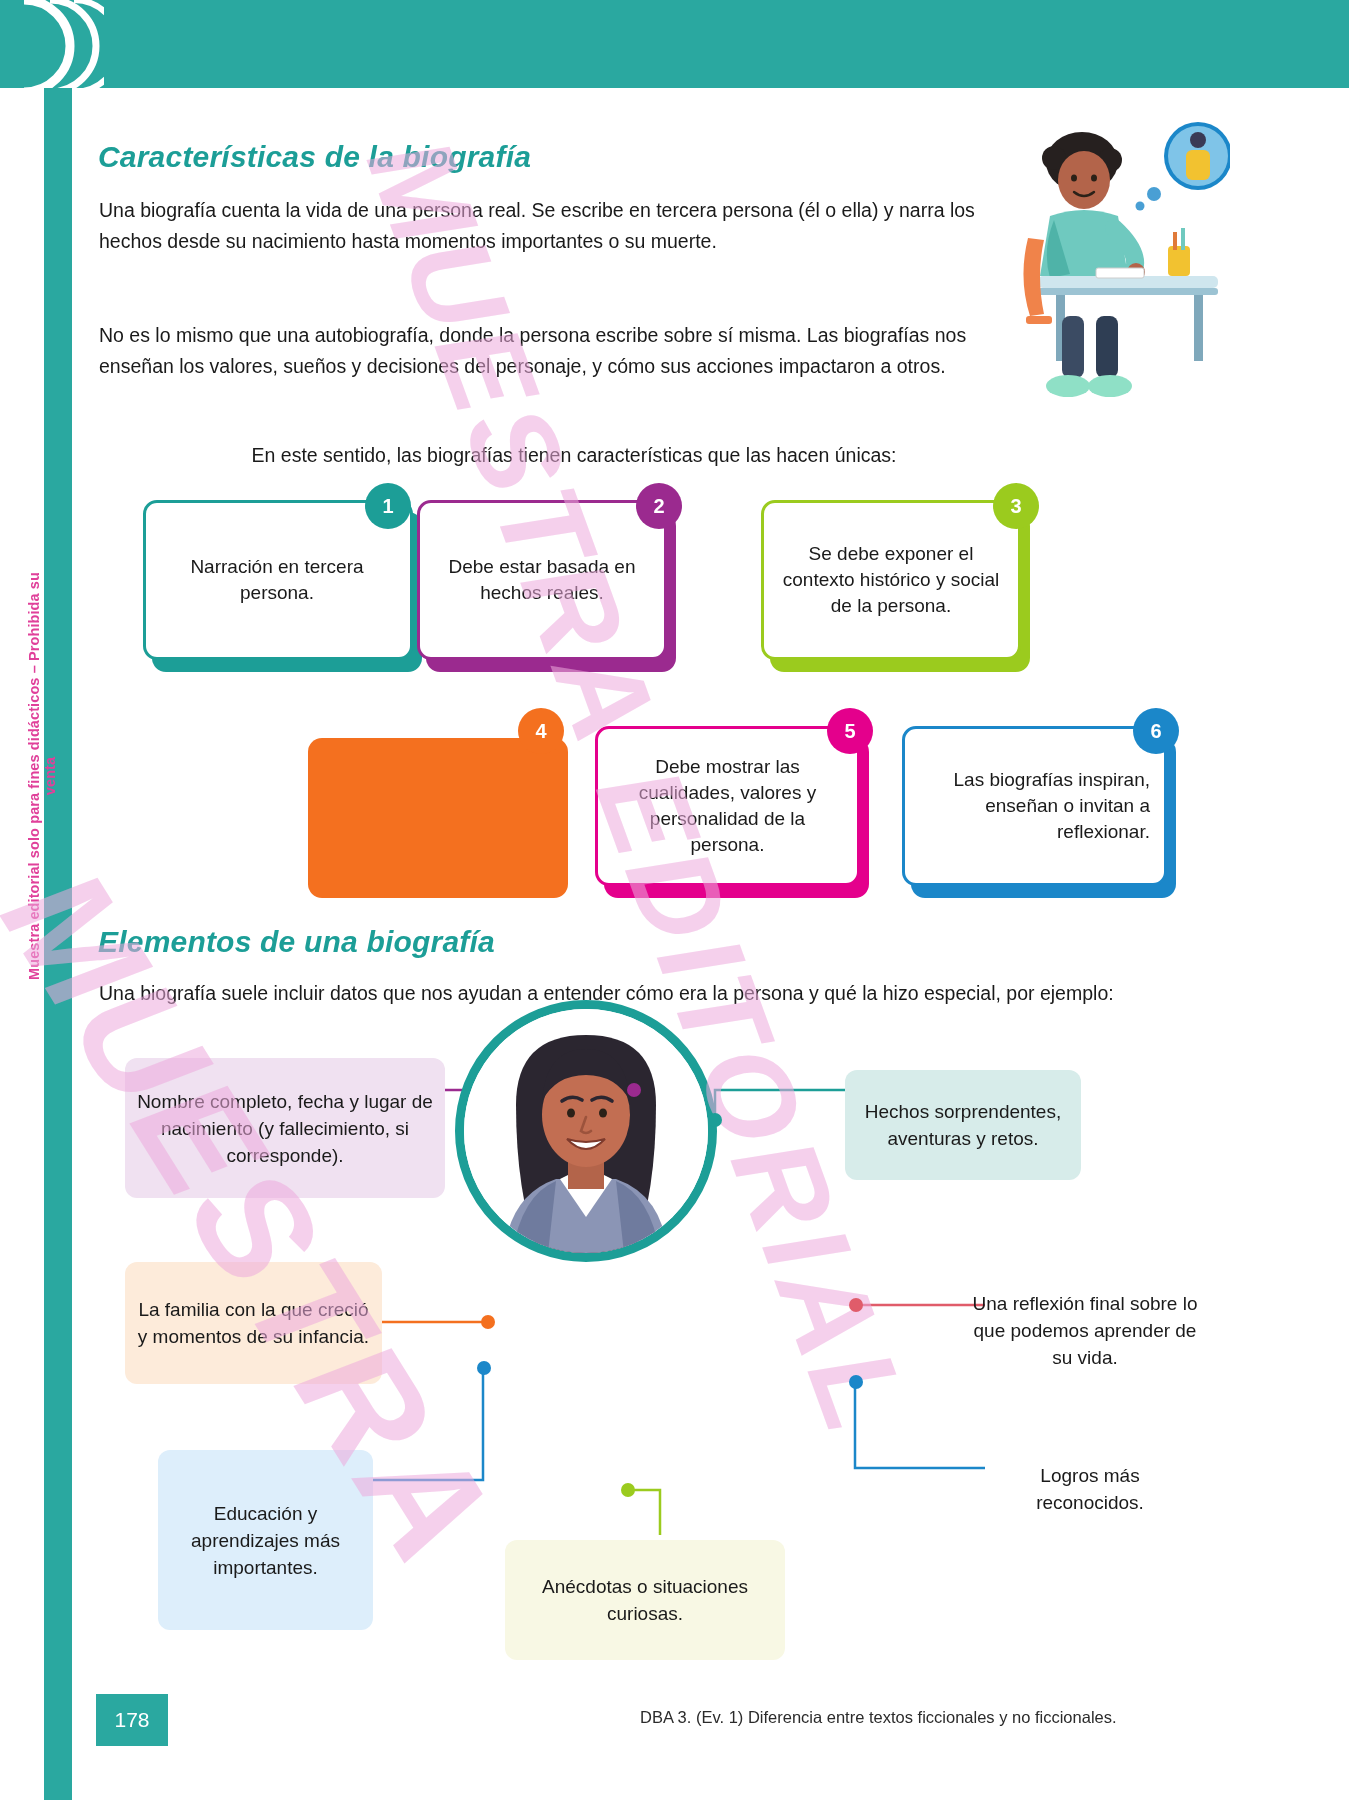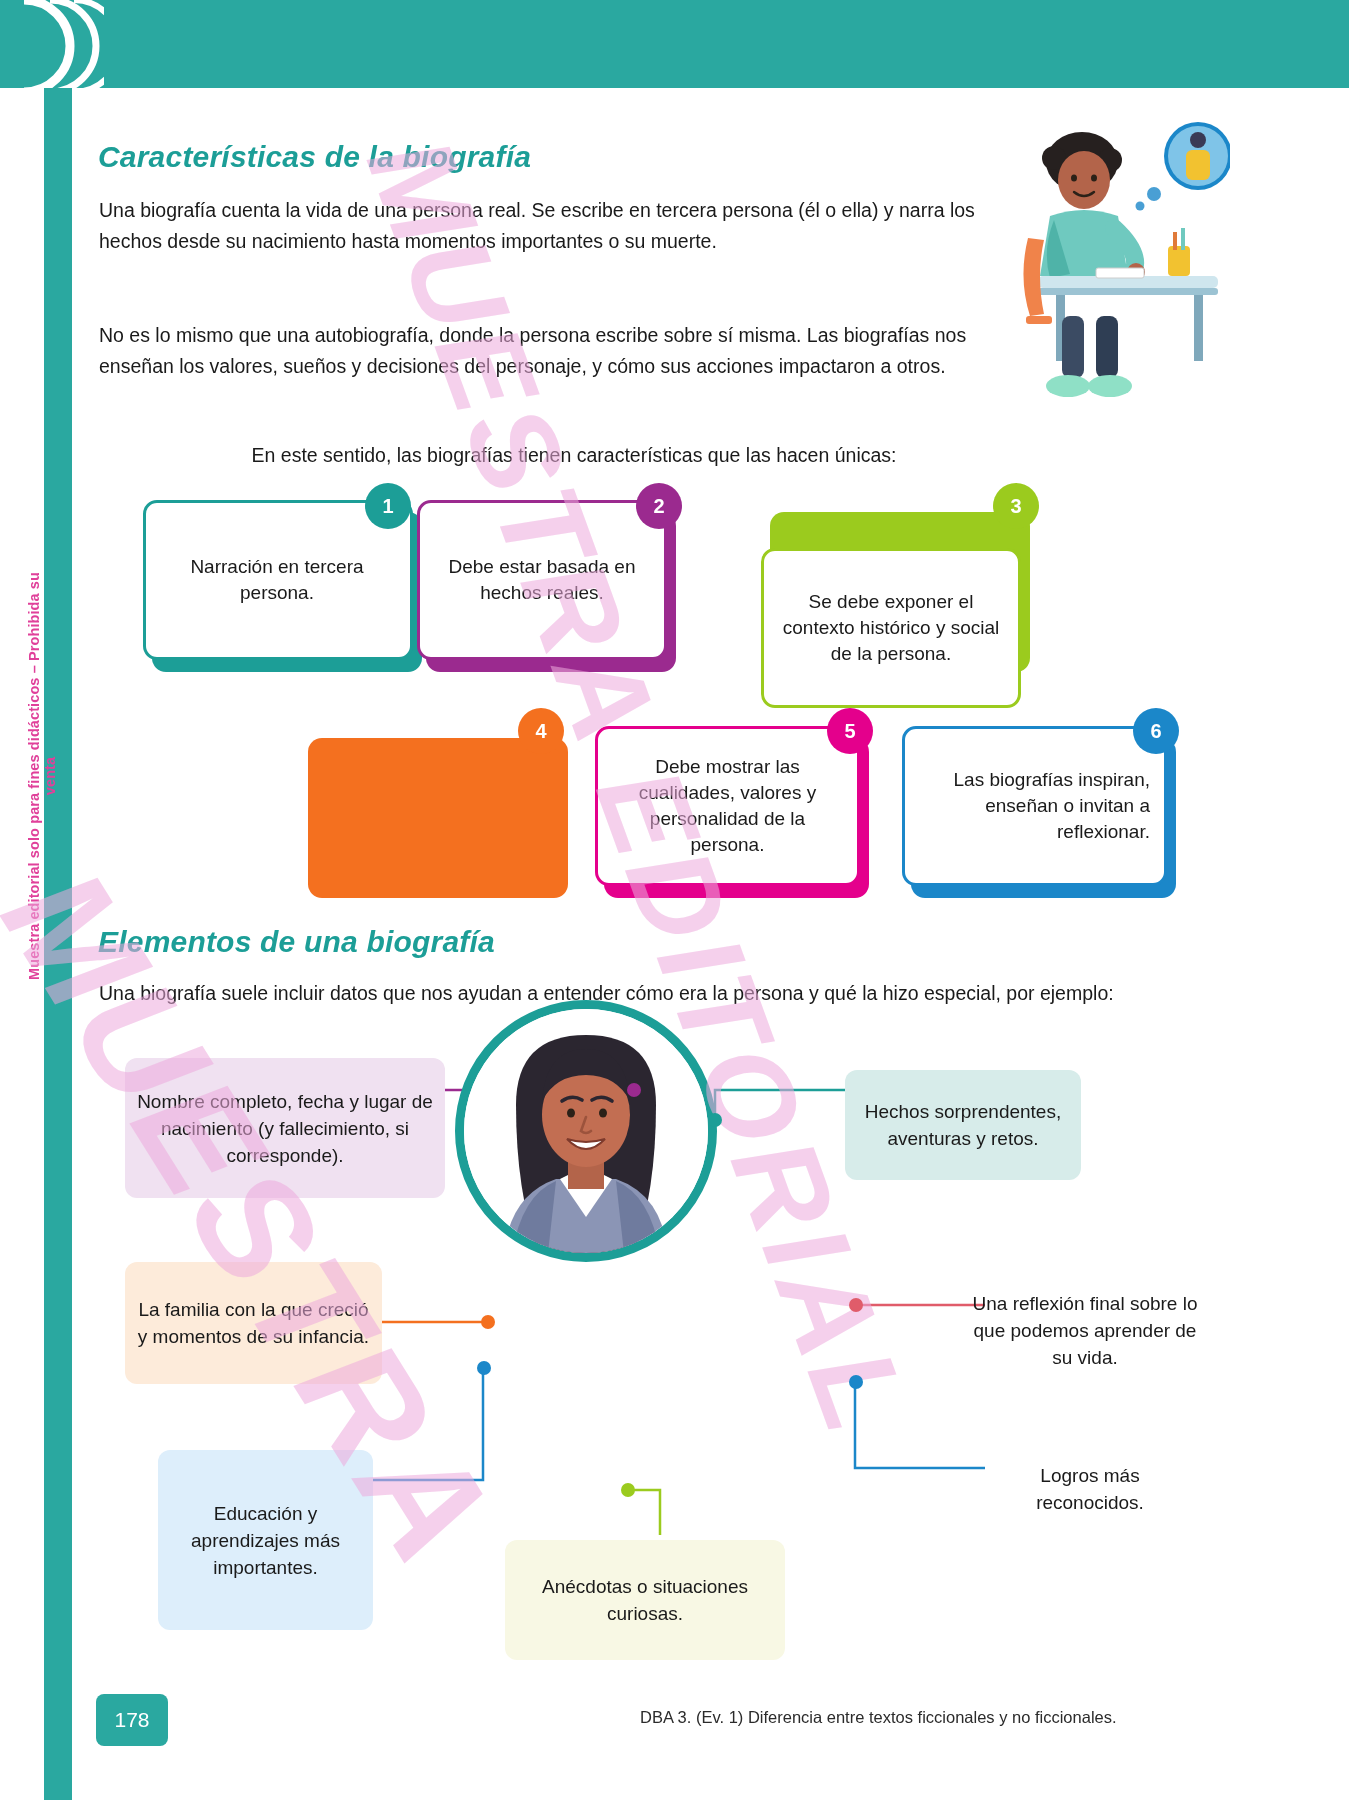--- a/index.html
+++ b/index.html
@@ -65,21 +65,21 @@
     font-family: "Liberation Sans", sans-serif;
   }
 
   .page-num {
     position: absolute;
     left: 96px;
     top: 1694px;
     width: 72px;
     height: 52px;
     background: #2aa8a0;
-    border-radius: 8px;
+    border-radius: 0;
     color: #ffffff;
     font-size: 21px;
     display: flex;
     align-items: center;
     justify-content: center;
     font-family: "Liberation Sans", sans-serif;
   }
   .footer-note {
     position: absolute;
     left: 640px;
@@ -284,21 +284,21 @@
   </div>
   <div class="badge" style="left:365px; top:483px; background:#1c9e97;">1</div>
 
   <div class="shadowbar" style="left:426px; top:512px; width:250px; height:160px; background:#9b2a8f;"></div>
   <div class="card" style="left:417px; top:500px; width:250px; height:160px; border:3px solid #9b2a8f;">
     <span>Debe estar basada en hechos reales.</span>
   </div>
   <div class="badge" style="left:636px; top:483px; background:#9b2a8f;">2</div>
 
   <div class="shadowbar" style="left:770px; top:512px; width:260px; height:160px; background:#9bcb1e;"></div>
-  <div class="card" style="left:761px; top:500px; width:260px; height:160px; border:3px solid #9bcb1e;margin-top:48px;">
+  <div class="card" style="left:761px; top:500px; width:260px; height:160px; border:3px solid #9bcb1e;">
     <span>Se debe exponer el contexto histórico y social de la persona.</span>
   </div>
   <div class="badge" style="left:993px; top:483px; background:#9bcb1e;">3</div>
 
   <div class="shadowbar" style="left:308px; top:738px; width:260px; height:160px; background:#f4701f;"></div>
   <div class="badge" style="left:518px; top:708px; background:#f4701f;">4</div>
 
   <div class="shadowbar" style="left:604px; top:738px; width:265px; height:160px; background:#e4008c;"></div>
   <div class="card" style="left:595px; top:726px; width:265px; height:160px; border:3px solid #e4008c;">
     <span>Debe mostrar las cualidades, valores y personalidad de la persona.</span>

